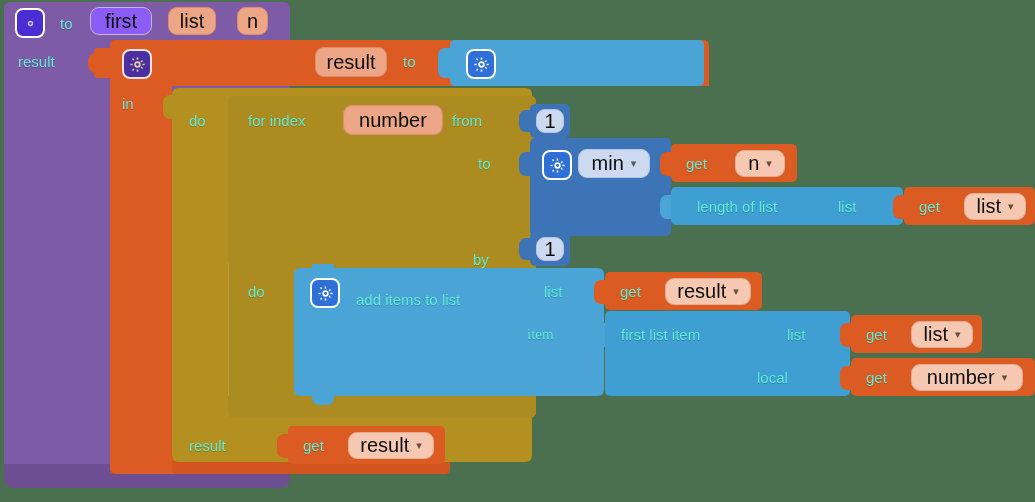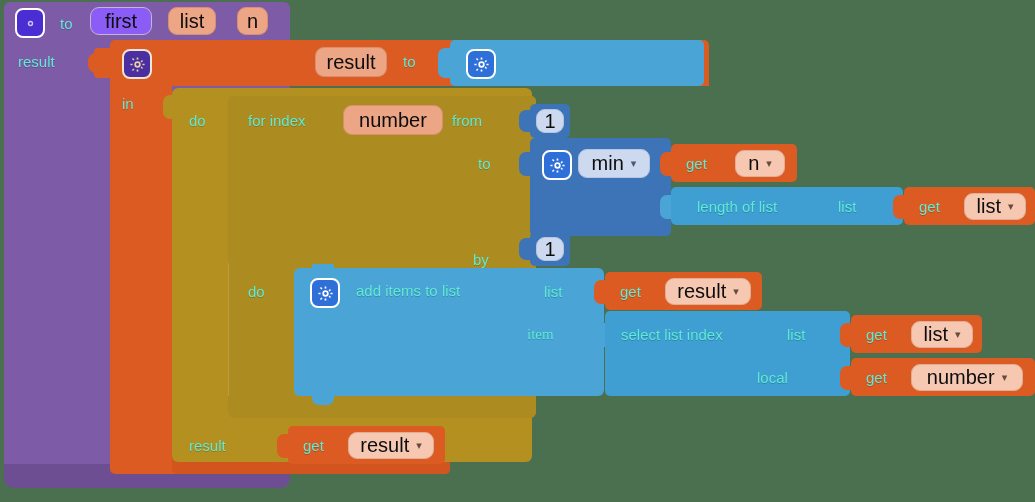--- a/index.html
+++ b/index.html
@@ -164,36 +164,36 @@
   <div class="blk cyan" style="left:294px;top:268px;width:310px;height:128px;border-radius:6px;"></div>
   <div style="position:absolute;left:312px;top:264px;width:22px;height:8px;background:#4aa5d6;border-radius:0 0 6px 6px;"></div>
   <div style="position:absolute;left:312px;top:396px;width:22px;height:9px;background:#4aa5d6;border-radius:0 0 7px 7px;"></div>
 
   <div class="gear" style="left:310px;top:278px;background:#2e6fd8;border:2px solid #ffffff;border-radius:8px;">
     <svg viewBox="0 0 24 24" aria-hidden="true">
         <path fill="#ffffff" d="M12 7.5a4.5 4.5 0 1 0 0 9 4.5 4.5 0 0 0 0-9zm0 6.6a2.1 2.1 0 1 1 0-4.2 2.1 2.1 0 0 1 0 4.2z"></path>
         <path fill="#ffffff" d="M11 2h2l.4 3h-2.8zM11 19h2l.4 3h-2.8zM2 11h3v2H2zM19 11h3v2h-3zM4.2 4.2l1.4-1.4 2.1 2.2-1.4 1.4zM16.3 16.3l1.4-1.4 2.1 2.2-1.4 1.4zM4.2 19.8l2.1-2.2 1.4 1.4-2.1 2.2zM16.3 7.7l2.1-2.2 1.4 1.4-2.1 2.2z"></path>
       </svg>
   </div>
-  <div class="lbl" style="left:356px;top:280px;">add items to list</div>
+  <div class="lbl" style="left:356px;top:289px;">add items to list</div>
   <div class="lbl" style="left:544px;top:281px;">list</div>
 
   <div style="position:absolute;left:594px;top:280px;width:14px;height:24px;background:#dc5b22;border-radius:7px 0 0 7px;"></div>
   <div class="blk orange" style="left:605px;top:272px;width:157px;height:38px;"></div>
   <div class="lbl" style="left:620px;top:281px;">get</div>
   <div class="field salmonlt" style="left:665px;top:278px;height:27px;min-width:86px;">
     <span>result</span>
     <span class="caret">▾</span>
   </div>
 
   <div class="lbl" style="left:527px;top:324px;font-family:Liberation Serif, serif;">item</div>
 
   <div style="position:absolute;left:594px;top:323px;width:14px;height:24px;background:#4aa5d6;border-radius:7px 0 0 7px;"></div>
   <div class="blk cyan2" style="left:605px;top:311px;width:245px;height:85px;"></div>
-  <div class="lbl" style="left:621px;top:324px;">select list index</div>
+  <div class="lbl" style="left:621px;top:324px;">first list item</div>
   <div class="lbl" style="left:787px;top:324px;">list</div>
 
   <div style="position:absolute;left:840px;top:323px;width:14px;height:24px;background:#dc5b22;border-radius:7px 0 0 7px;"></div>
   <div class="blk orange" style="left:851px;top:315px;width:131px;height:38px;"></div>
   <div class="lbl" style="left:866px;top:324px;">get</div>
   <div class="field salmonlt" style="left:911px;top:321px;height:27px;min-width:62px;">
     <span>list</span>
     <span class="caret">▾</span>
   </div>
 

